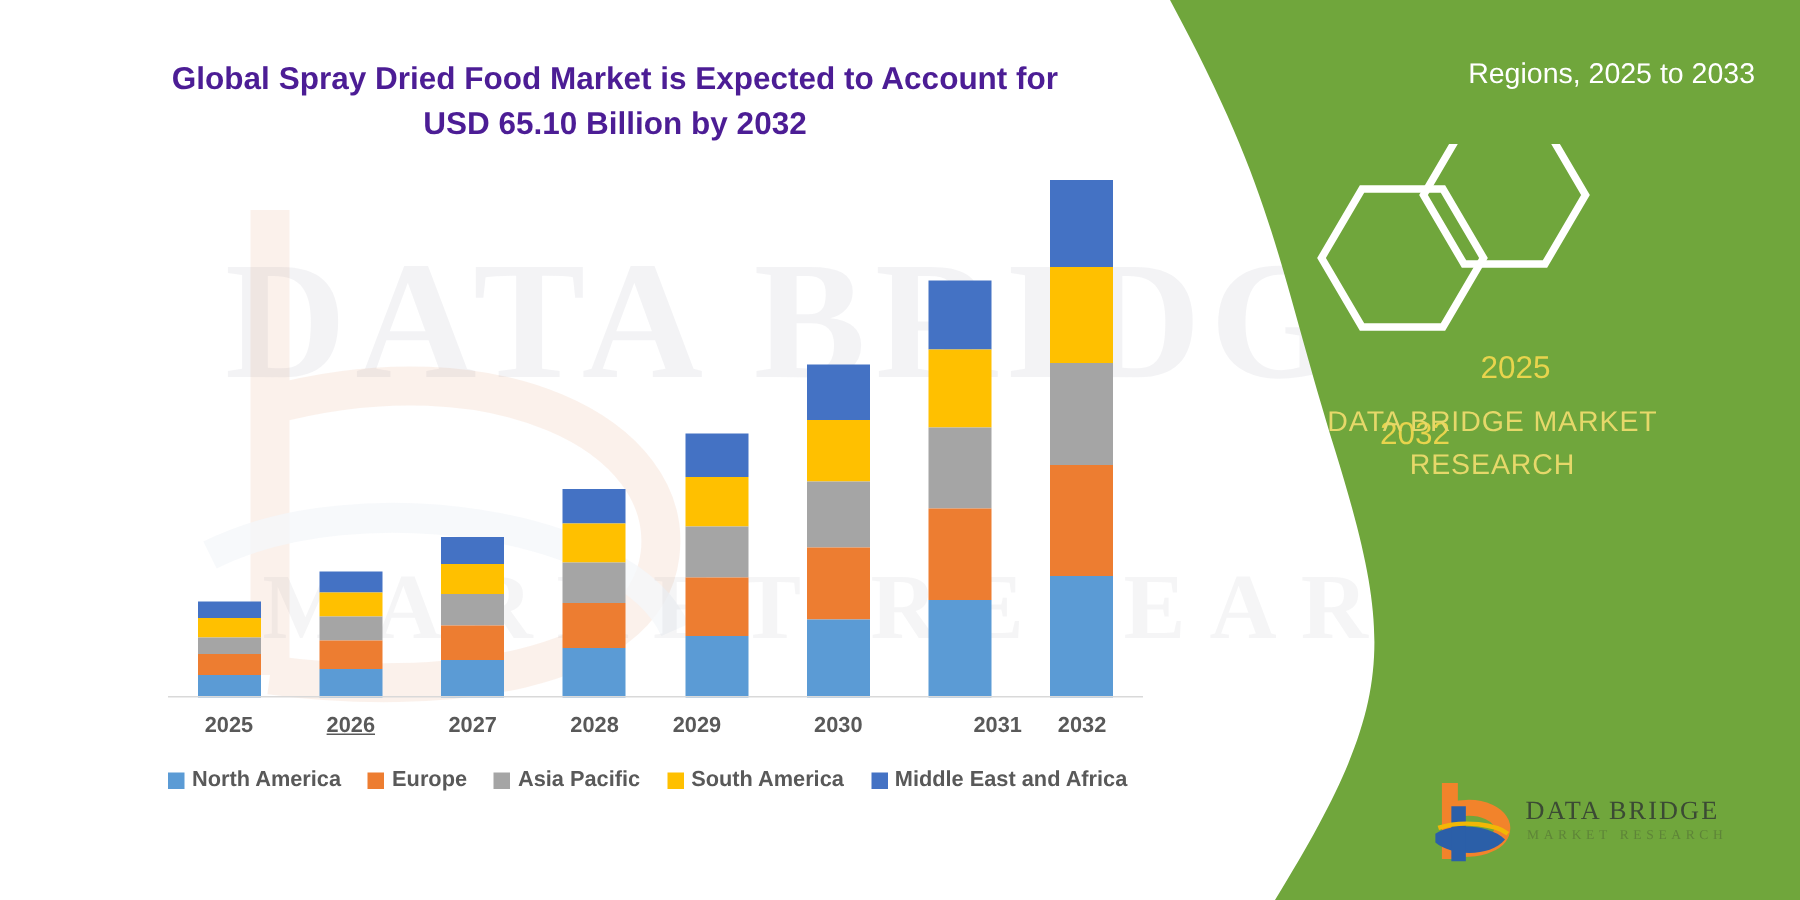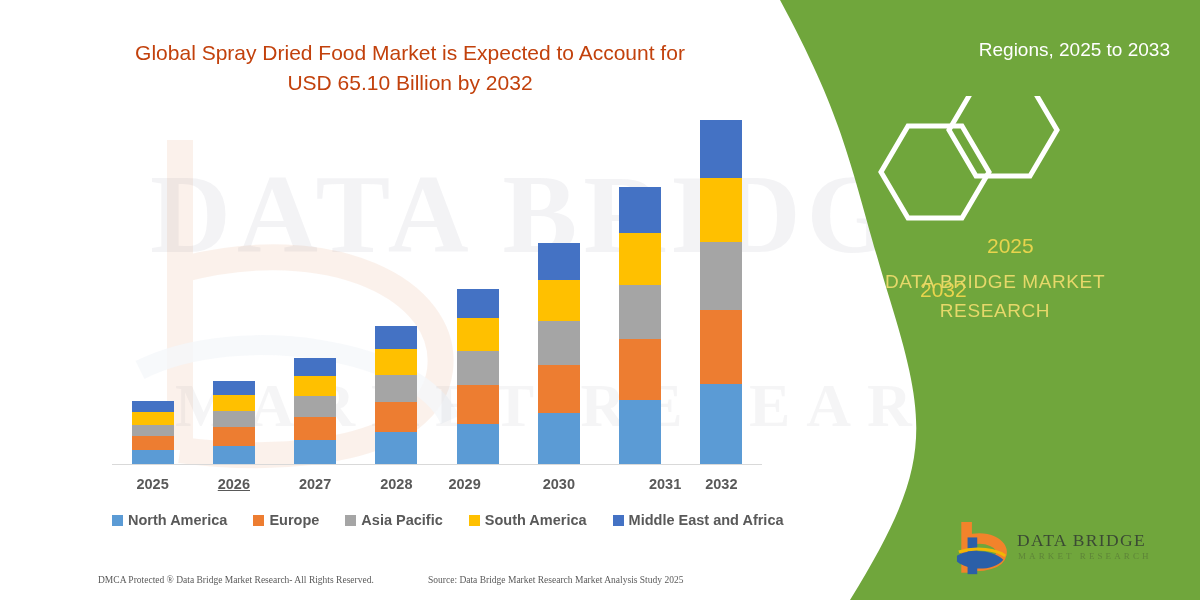--- a/index.html
+++ b/index.html
@@ -34,21 +34,21 @@
     opacity:.30;
   }
 
   
   #left-panel{
     position:absolute; left:0; top:0; width:860px; height:600px; z-index:2;
   }
   #chart-title{
     position:absolute; top:38px; left:60px; width:700px;
     text-align:center; line-height:1.42;
-    font-size:21px; color:#c2410c; font-weight:400;
+    font-size:21px; color:#4c1d95; font-weight:700;
   }
 
   
   #plot{
     position:absolute; left:112px; top:120px;
     width:650px; height:345px;
   }
   #axis-line{
     position:absolute; left:112px; top:464px; width:650px; height:1px;
     background:#d9d9d9;
@@ -64,21 +64,21 @@
   }
   .x-tick{
     position:absolute; text-align:center;
     font-size:14.5px; font-weight:700; color:#595959;
     top:0;
   }
 
   
   #legend{
     position:absolute; left:112px; top:512px; width:660px;
-    display:flex; align-items:center; justify-content:flex-start; gap:12px;
+    display:flex; align-items:center; justify-content:flex-start; gap:4px;
     white-space:nowrap;
   }
   .legend-item{ display:flex; align-items:center; margin-right:14px; }
   .legend-swatch{ width:11px; height:11px; margin-right:5px; flex:none; }
   .legend-label{ font-size:14.5px; font-weight:700; color:#595959; }
 
   
   #footer{
     position:absolute; left:0; top:569px; width:800px; height:22px;
     display:flex; align-items:center;
@@ -240,24 +240,20 @@
       <div class="legend-item">
         <span class="legend-swatch" style="background: rgb(255, 192, 0);"></span>
         <span class="legend-label">South America</span>
       </div>
       <div class="legend-item">
         <span class="legend-swatch" style="background: rgb(68, 114, 196);"></span>
         <span class="legend-label">Middle East and Africa</span>
       </div>
     </div>
 
-  <div id="footer">
-    <div id="footer-left">DMCA Protected ® Data Bridge Market Research- All Rights Reserved.</div>
-    <div id="footer-right">Source: Data Bridge Market Research  Market Analysis Study 2025</div>
-  </div>
 </div>
 
 <div id="green-panel">
   <svg id="green-shape" viewBox="0 0 420 600" preserveAspectRatio="none">
     <path d="M0 0 L420 0 L420 600 L70 600 C150 470 150 430 110 300 C70 170 70 130 0 0 Z" fill="#70A63C"></path>
   </svg>
 
   <div id="green-title">
     <br>
     <span>Regions, 2025 to 2033</span>

